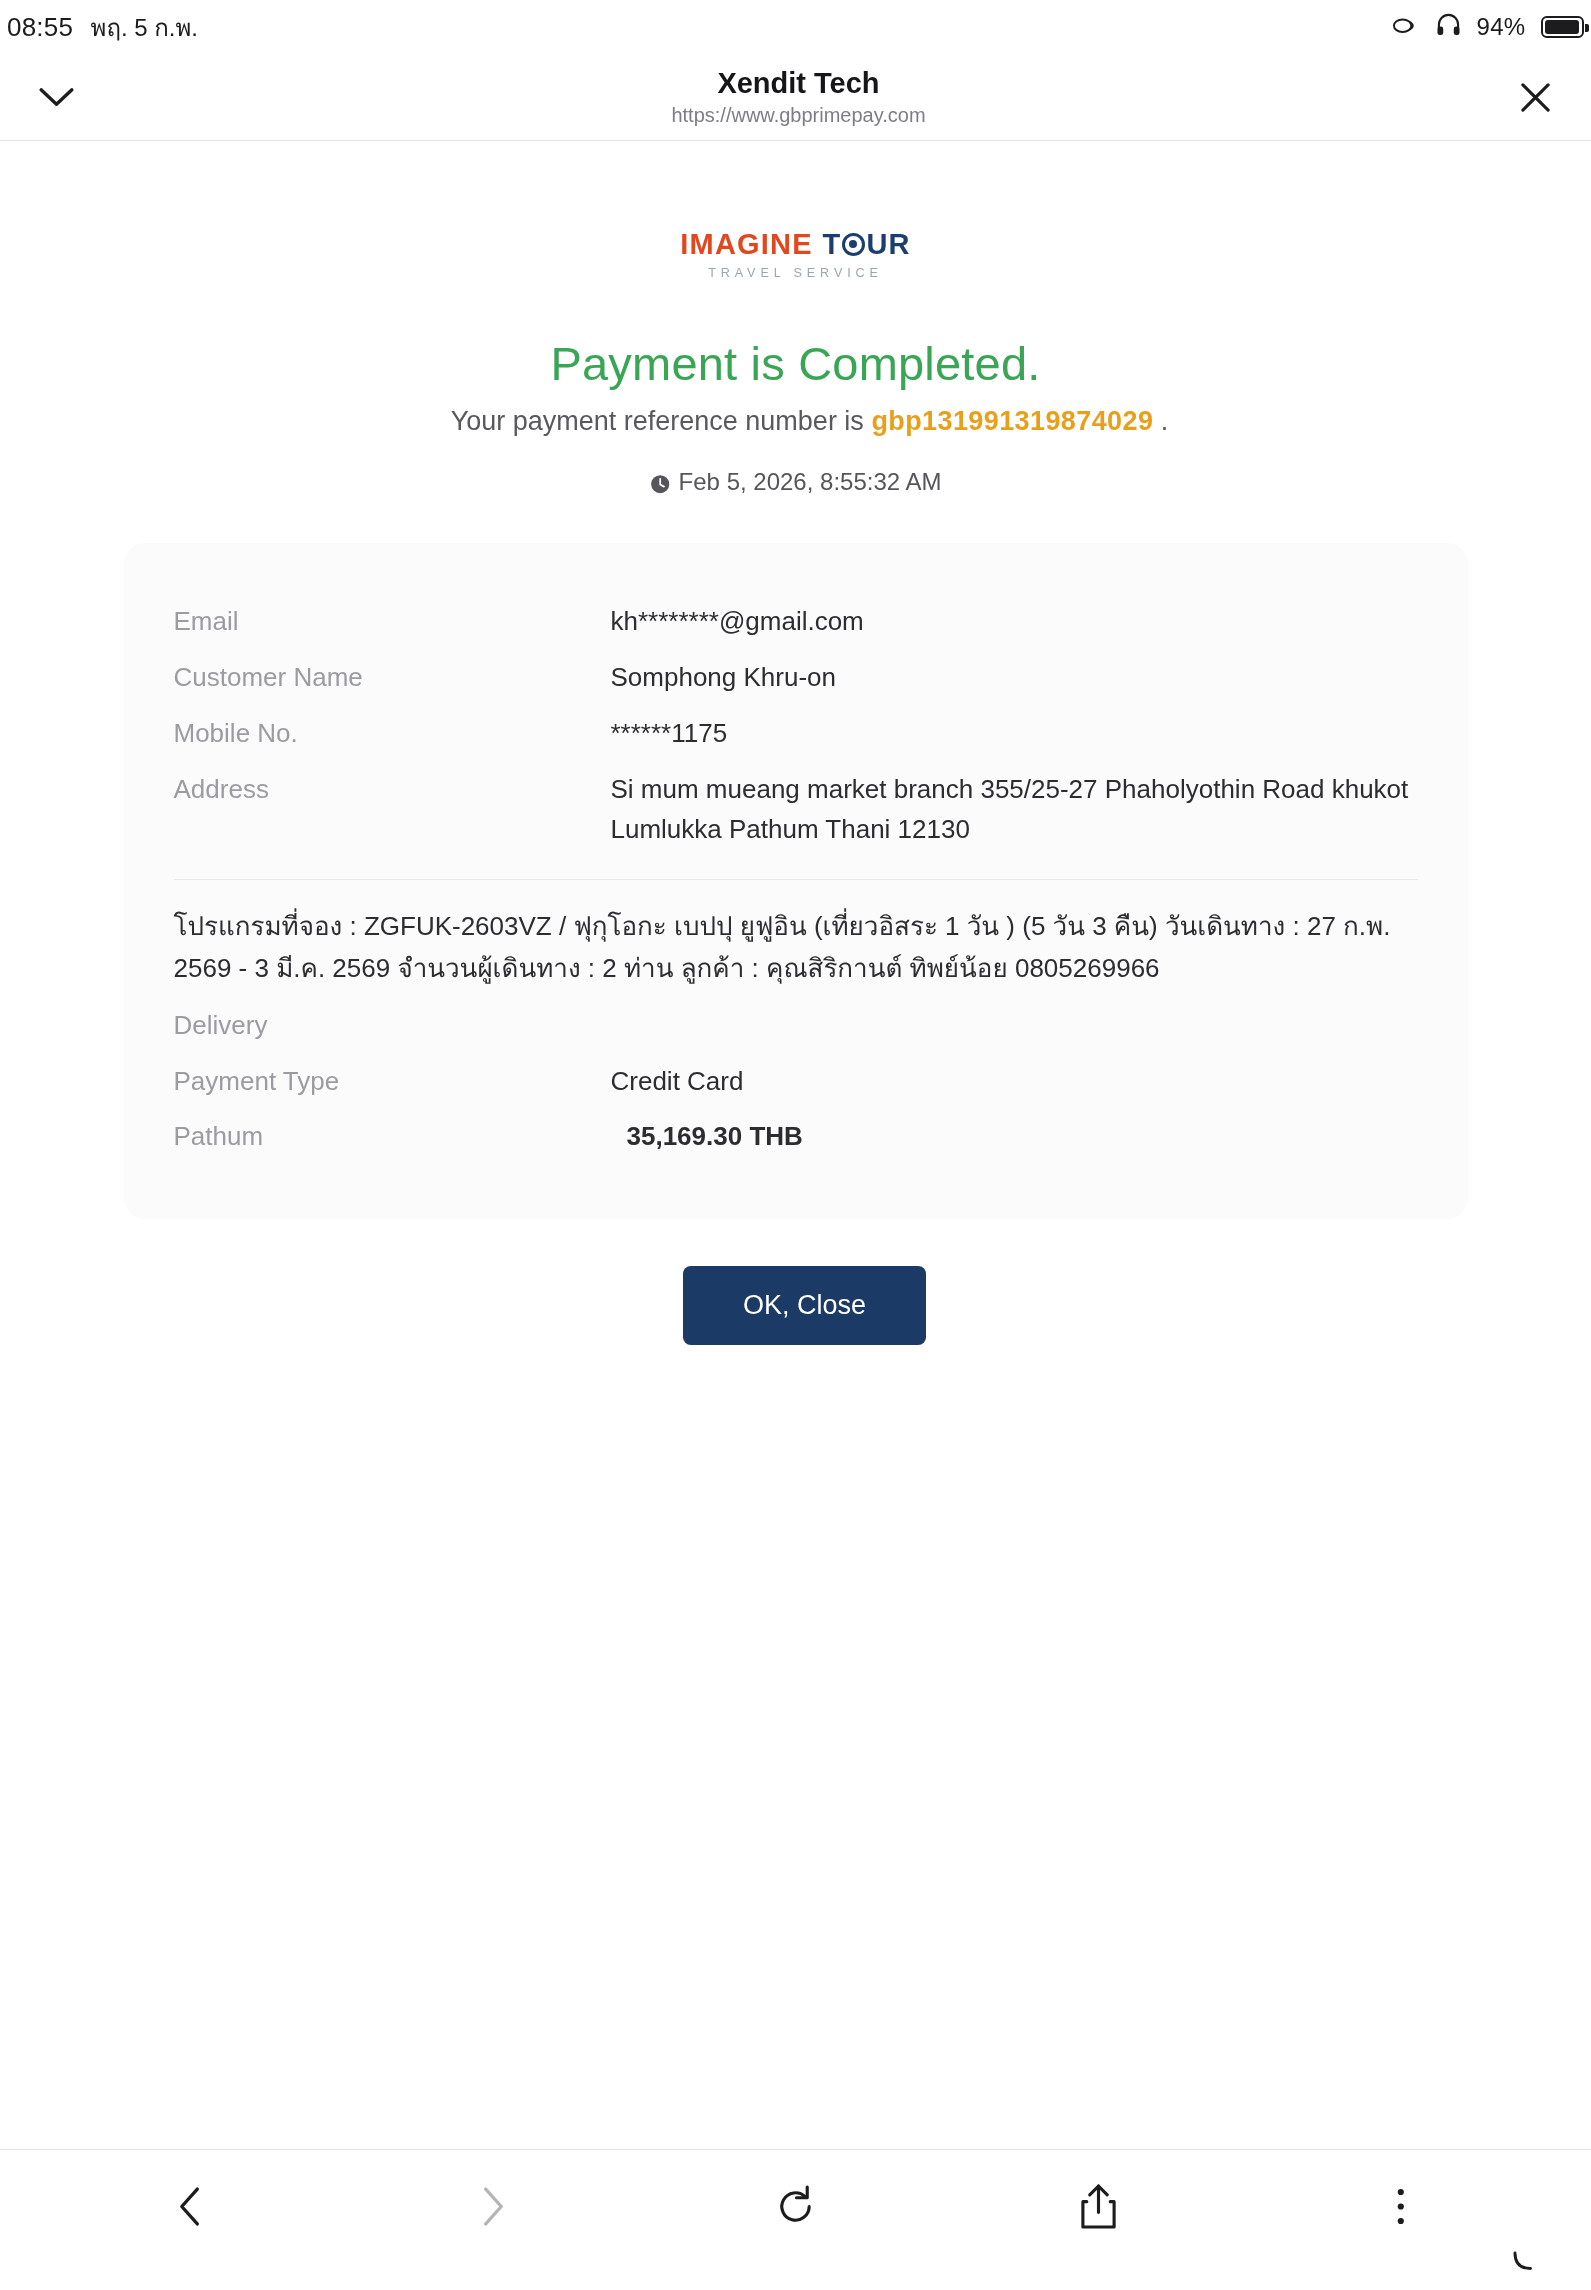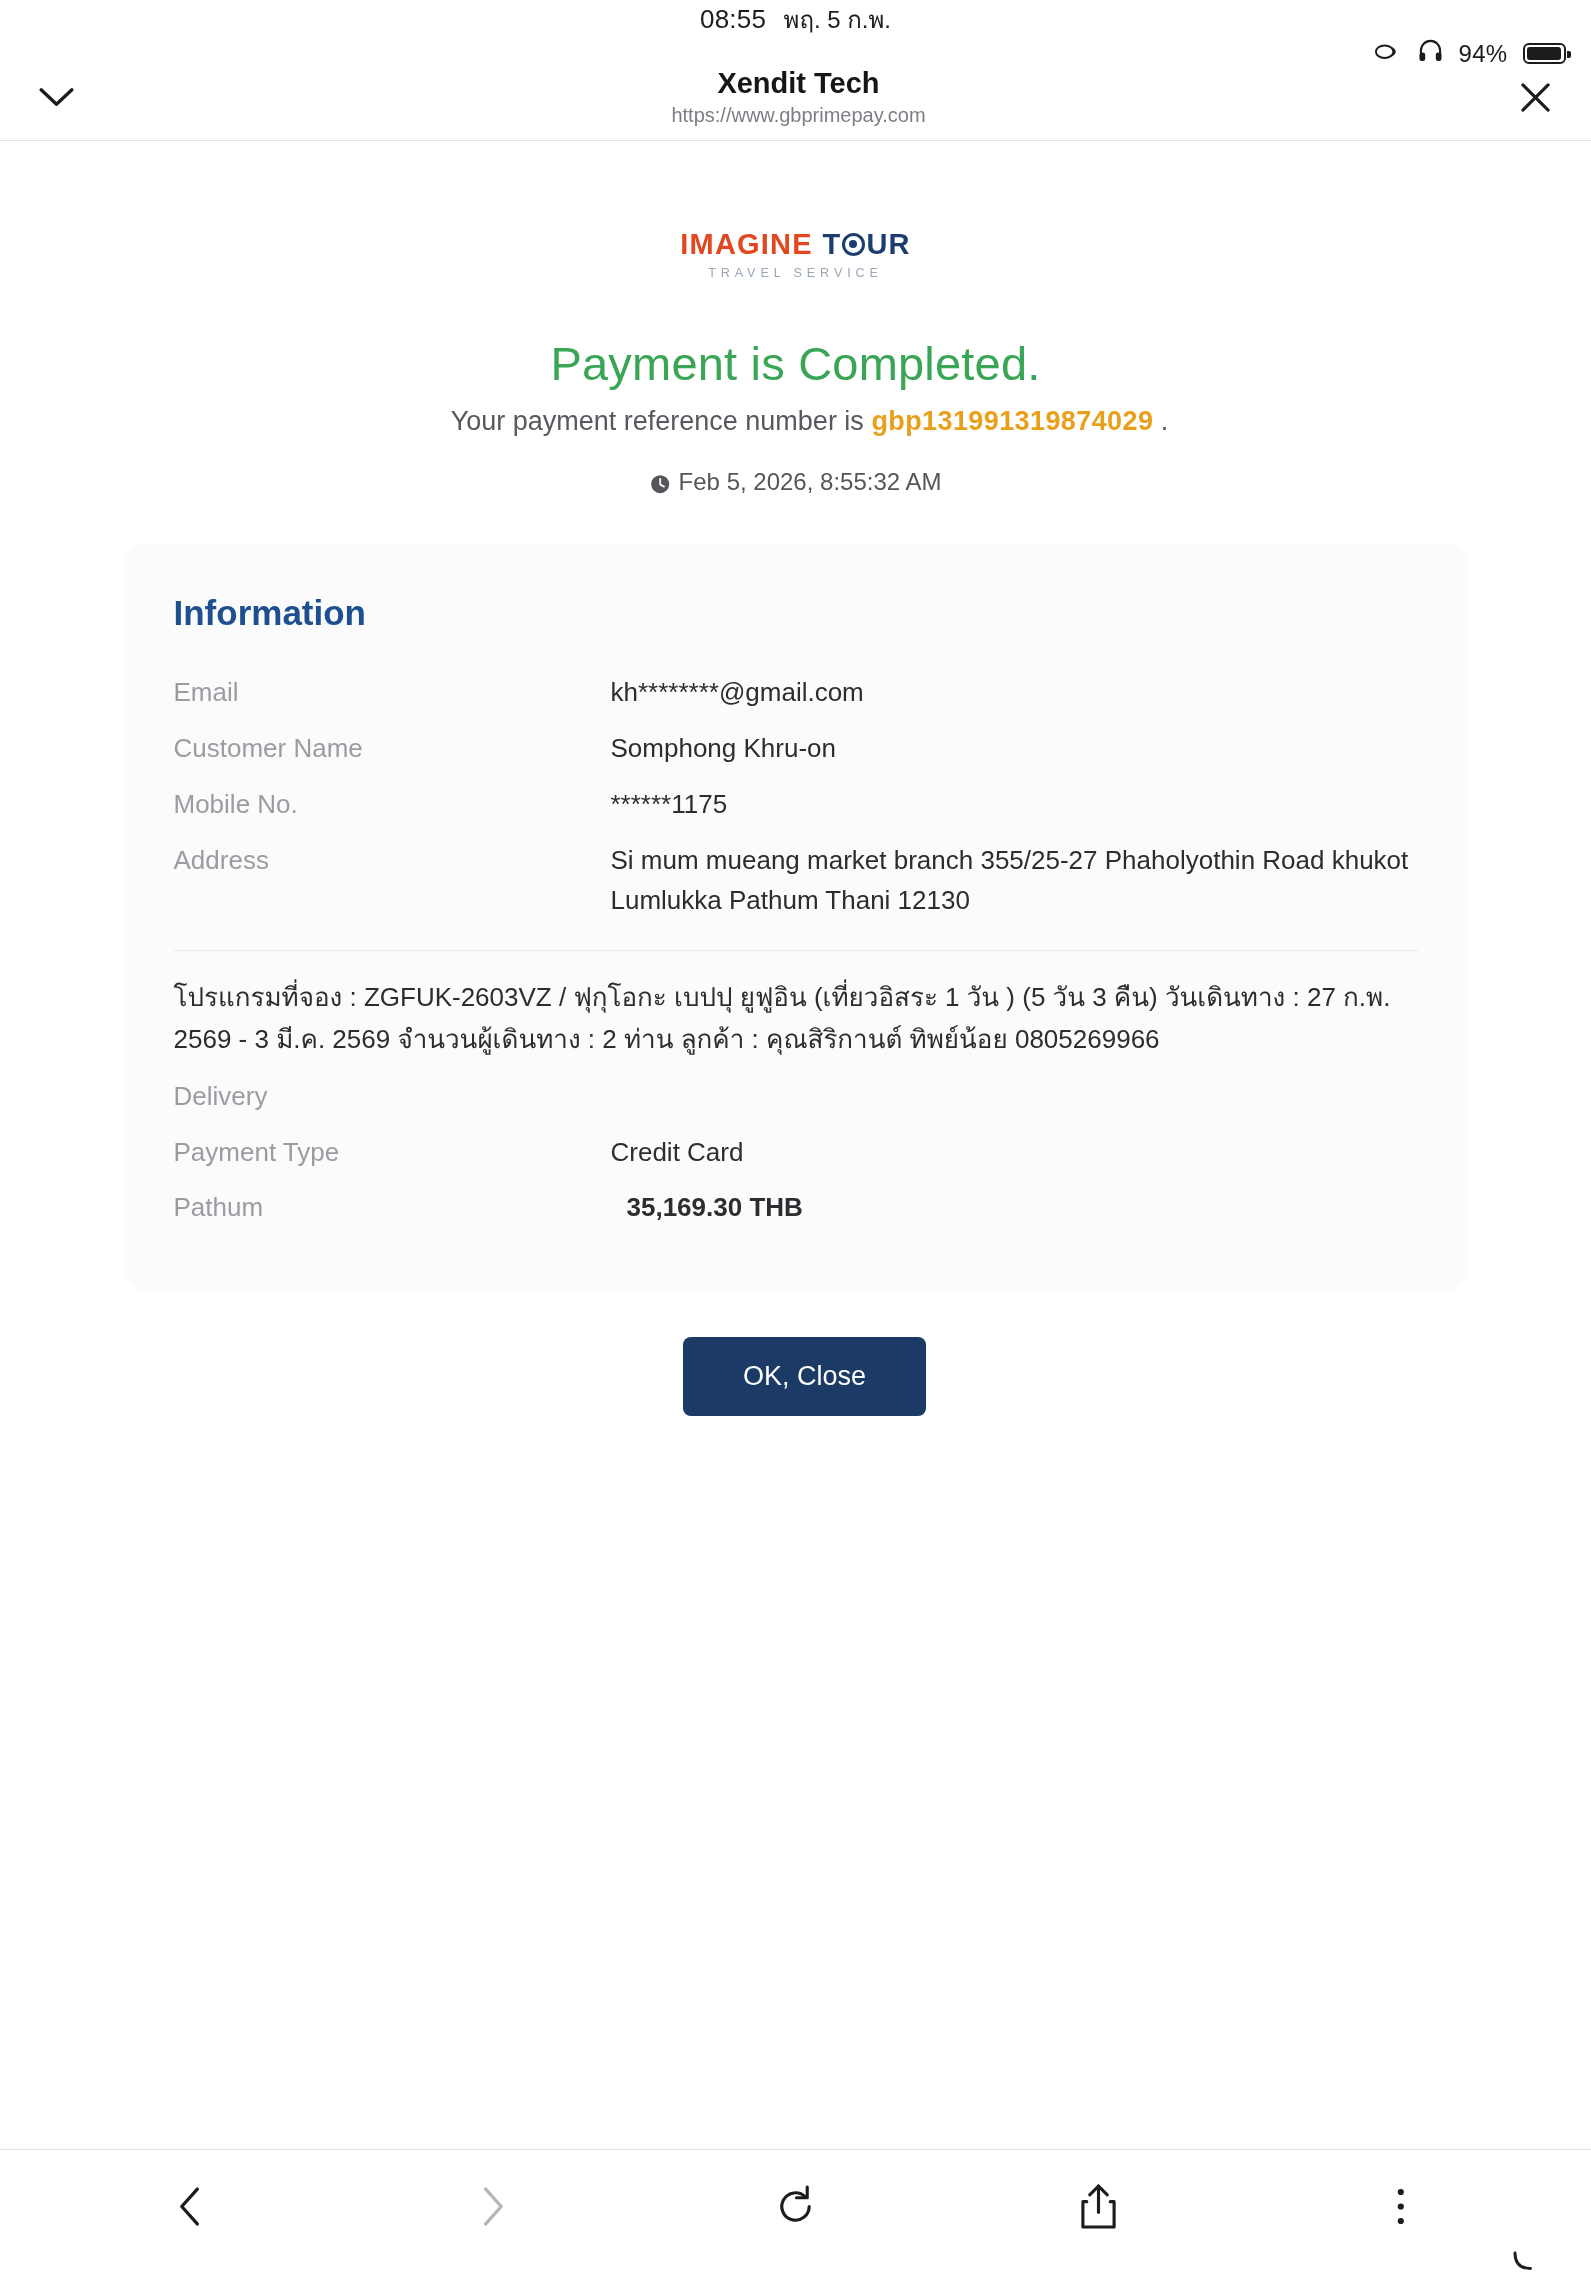--- a/index.html
+++ b/index.html
@@ -10,24 +10,23 @@
     font-family: "Liberation Sans", sans-serif;
     overflow: hidden;
   }
   body { position: relative; }
 
   
   .status-bar {
     height: 54px;
     display: flex;
     align-items: center;
-    padding: 0 25px;
+    padding: 0 7px;
     font-size: 26px;
     color: #1c1c1e;
-    flex-direction: column;
   }
   .status-left { display: flex; align-items: baseline; gap: 17.5px; }
   .status-time { font-weight: 500; letter-spacing: 0.2px; }
   .status-date { font-size: 24px; }
   .status-right {
     margin-left: auto;
     display: flex;
     align-items: center;
     gap: 15.5px;
     font-size: 24px;
@@ -326,21 +325,20 @@
     <span class="clock-icon">
       <svg width="20.4" height="20.4" viewBox="0 0 21 21">
           <circle cx="10.5" cy="10.5" r="9.3" fill="#55555b"></circle>
           <path d="M10.5 5 V10.8 L14.4 13" fill="none" stroke="#ffffff" stroke-width="1.8" stroke-linecap="round"></path>
         </svg>
     </span>
     <span>Feb 5, 2026, 8:55:32 AM</span>
   </div>
 
   <div class="card">
-    <div class="card-title">Information</div>
 
     <div class="info-row">
       <div class="info-label">Email</div>
       <div class="info-value">kh********@gmail.com</div>
     </div>
     <div class="info-row">
       <div class="info-label">Customer Name</div>
       <div class="info-value">Somphong Khru-on</div>
     </div>
     <div class="info-row">

